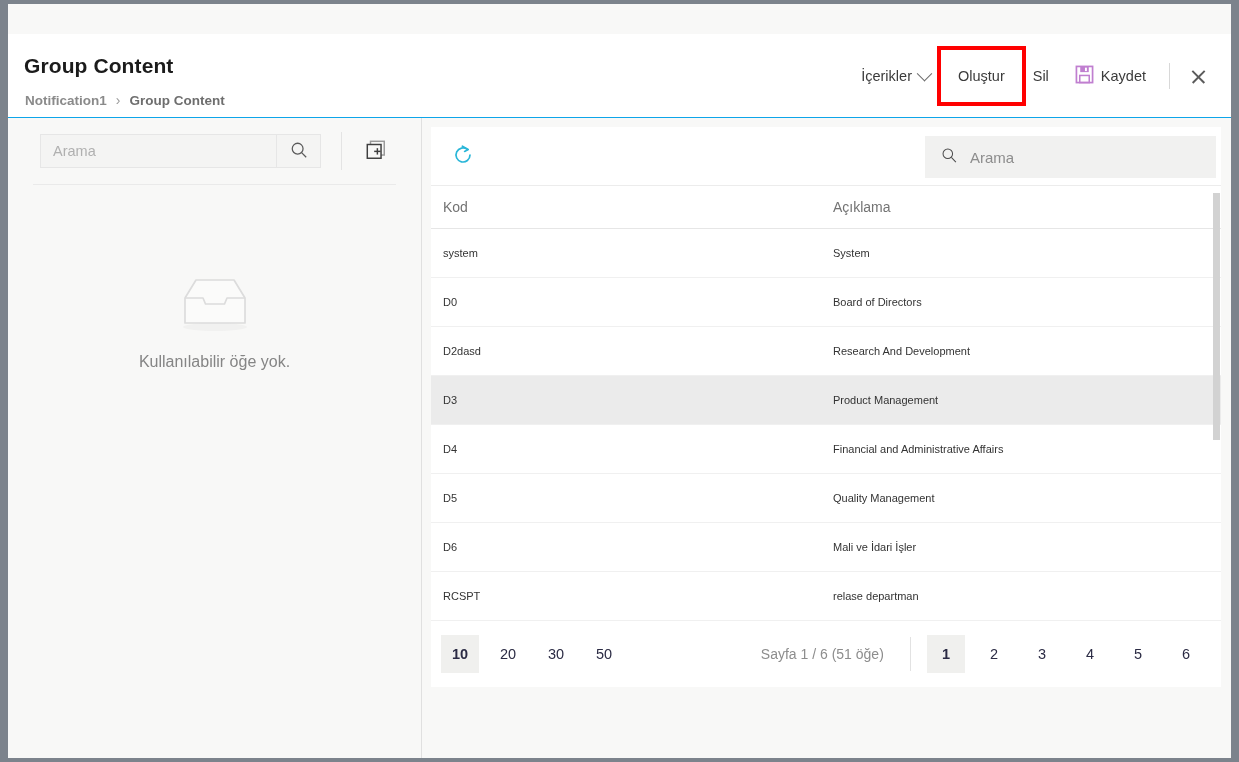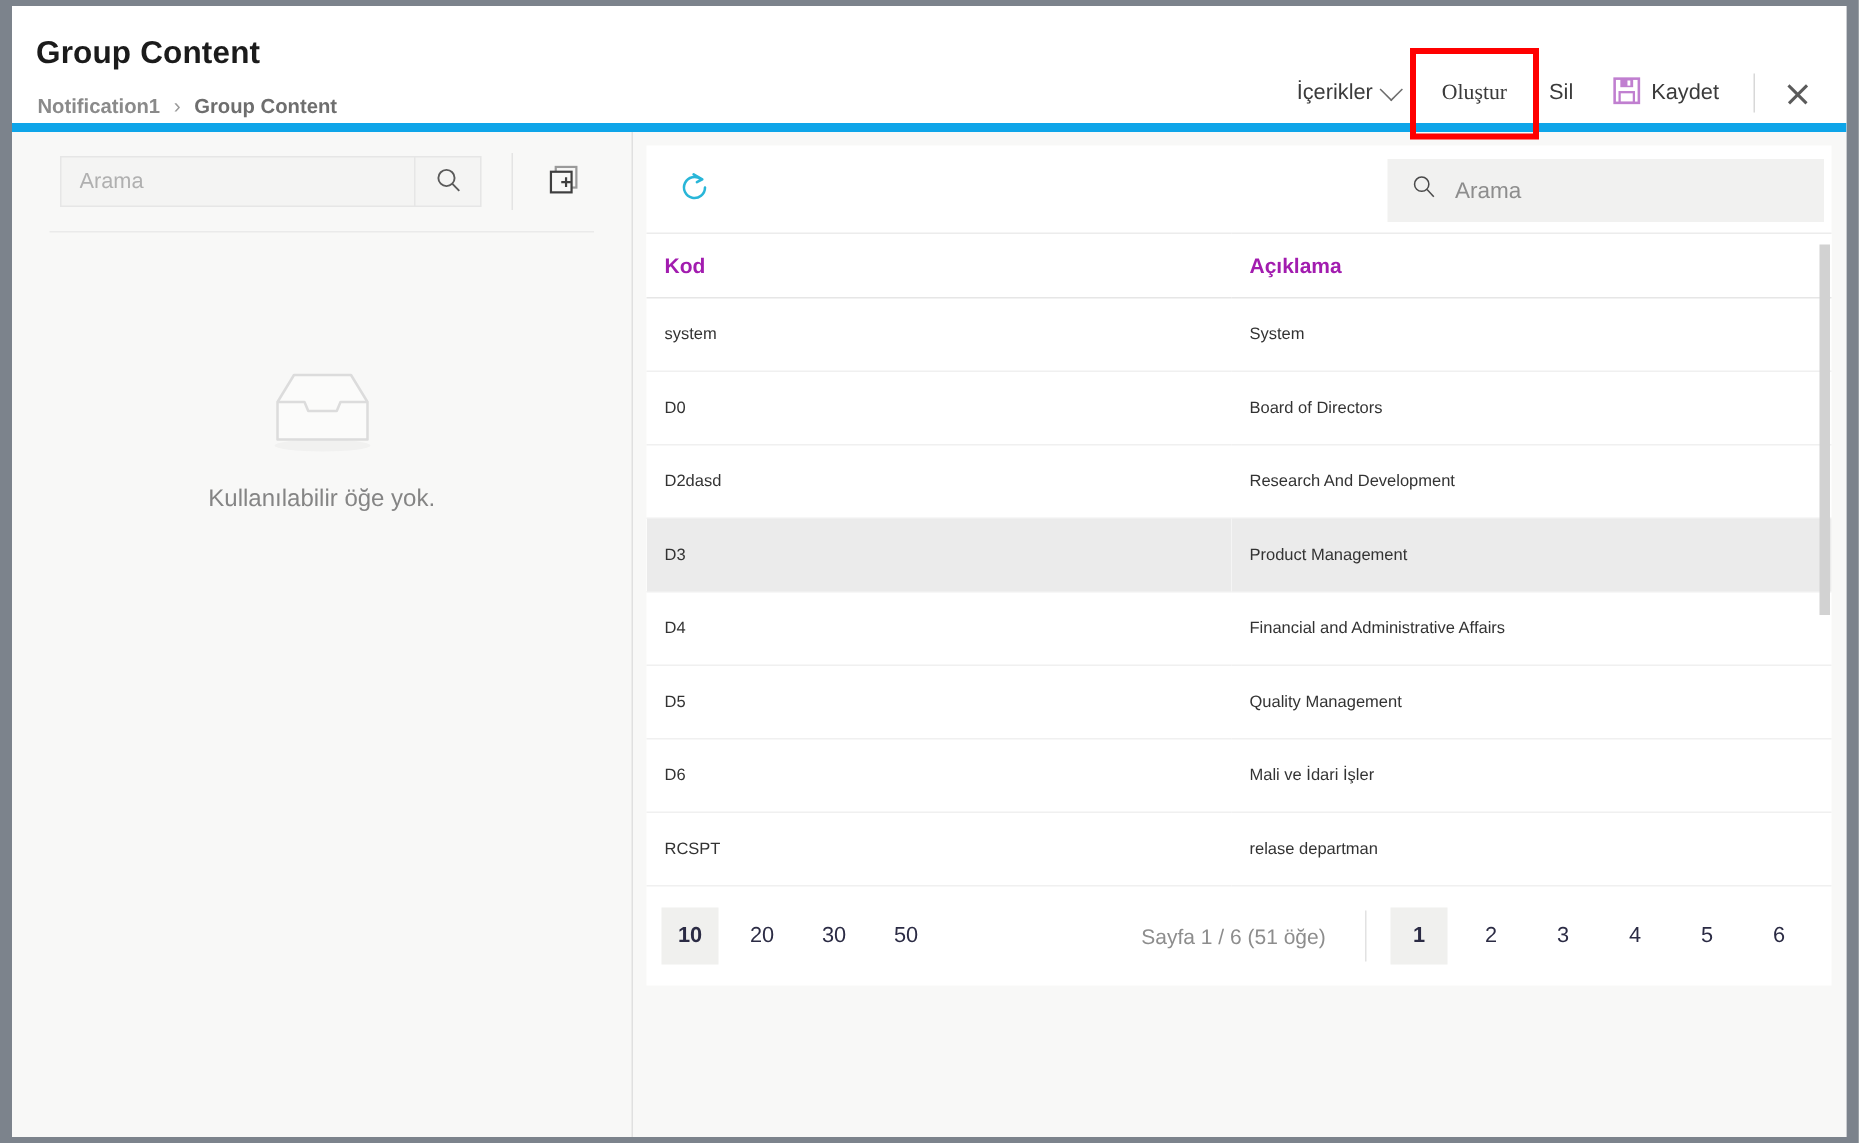--- a/index.html
+++ b/index.html
@@ -23,22 +23,23 @@
     display: flex;
     flex-direction: column;
     overflow: hidden;
   }
 
   
   #page-header {
     position: relative;
     height: 84px;
     background: #ffffff;
-    border-bottom: 6px solid #0ea5e9;
+    border-bottom: 1px solid #0ea5e9;
     flex: 0 0 84px;
+    margin-top: 30px;
   }
 
   #page-title {
     position: absolute;
     left: 16px;
     top: 20px;
     font-size: 21px;
     font-weight: bold;
     color: #1b1b1b;
     letter-spacing: 0.1px;
@@ -59,21 +60,21 @@
     font-weight: normal;
     font-size: 14px;
     color: #9a9a9a;
   }
   #breadcrumb .crumb-current { color: #6e6e6e; }
 
   
   #header-toolbar {
     position: absolute;
     right: 14px;
-    top: 16px;
+    top: 0;
     height: 84px;
     display: flex;
     align-items: center;
     gap: 0;
   }
 
   .tb-btn {
     display: flex;
     align-items: center;
     gap: 7px;
@@ -93,21 +94,20 @@
     height: 11px;
     border-right: 1.6px solid #6c6c6c;
     border-bottom: 1.6px solid #6c6c6c;
     transform: rotate(45deg) translate(-2px, -2px);
   }
 
   
   #create-button-wrap {
     position: relative;
     margin: 0 2px;
-    font-family: Liberation Serif, serif;
   }
   #create-highlight-box {
     position: absolute;
     left: -8px;
     top: -13px;
     right: -8px;
     bottom: -13px;
     border: 4px solid #ff0000;
     pointer-events: none;
   }
@@ -283,22 +283,22 @@
 
   
   #grid-table {
     width: 100%;
     border-collapse: collapse;
     table-layout: fixed;
   }
   #grid-table th {
     text-align: left;
     font-size: 14px;
-    font-weight: bold;
-    color: #a21caf;
+    font-weight: normal;
+    color: #737373;
     padding: 13px 0 13px 12px;
     border-top: 1px solid #ececec;
     border-bottom: 1px solid #e6e6e6;
     background: #ffffff;
   }
   #grid-table td {
     font-size: 11px;
     color: #333333;
     padding: 0 0 0 12px;
     height: 49px;

